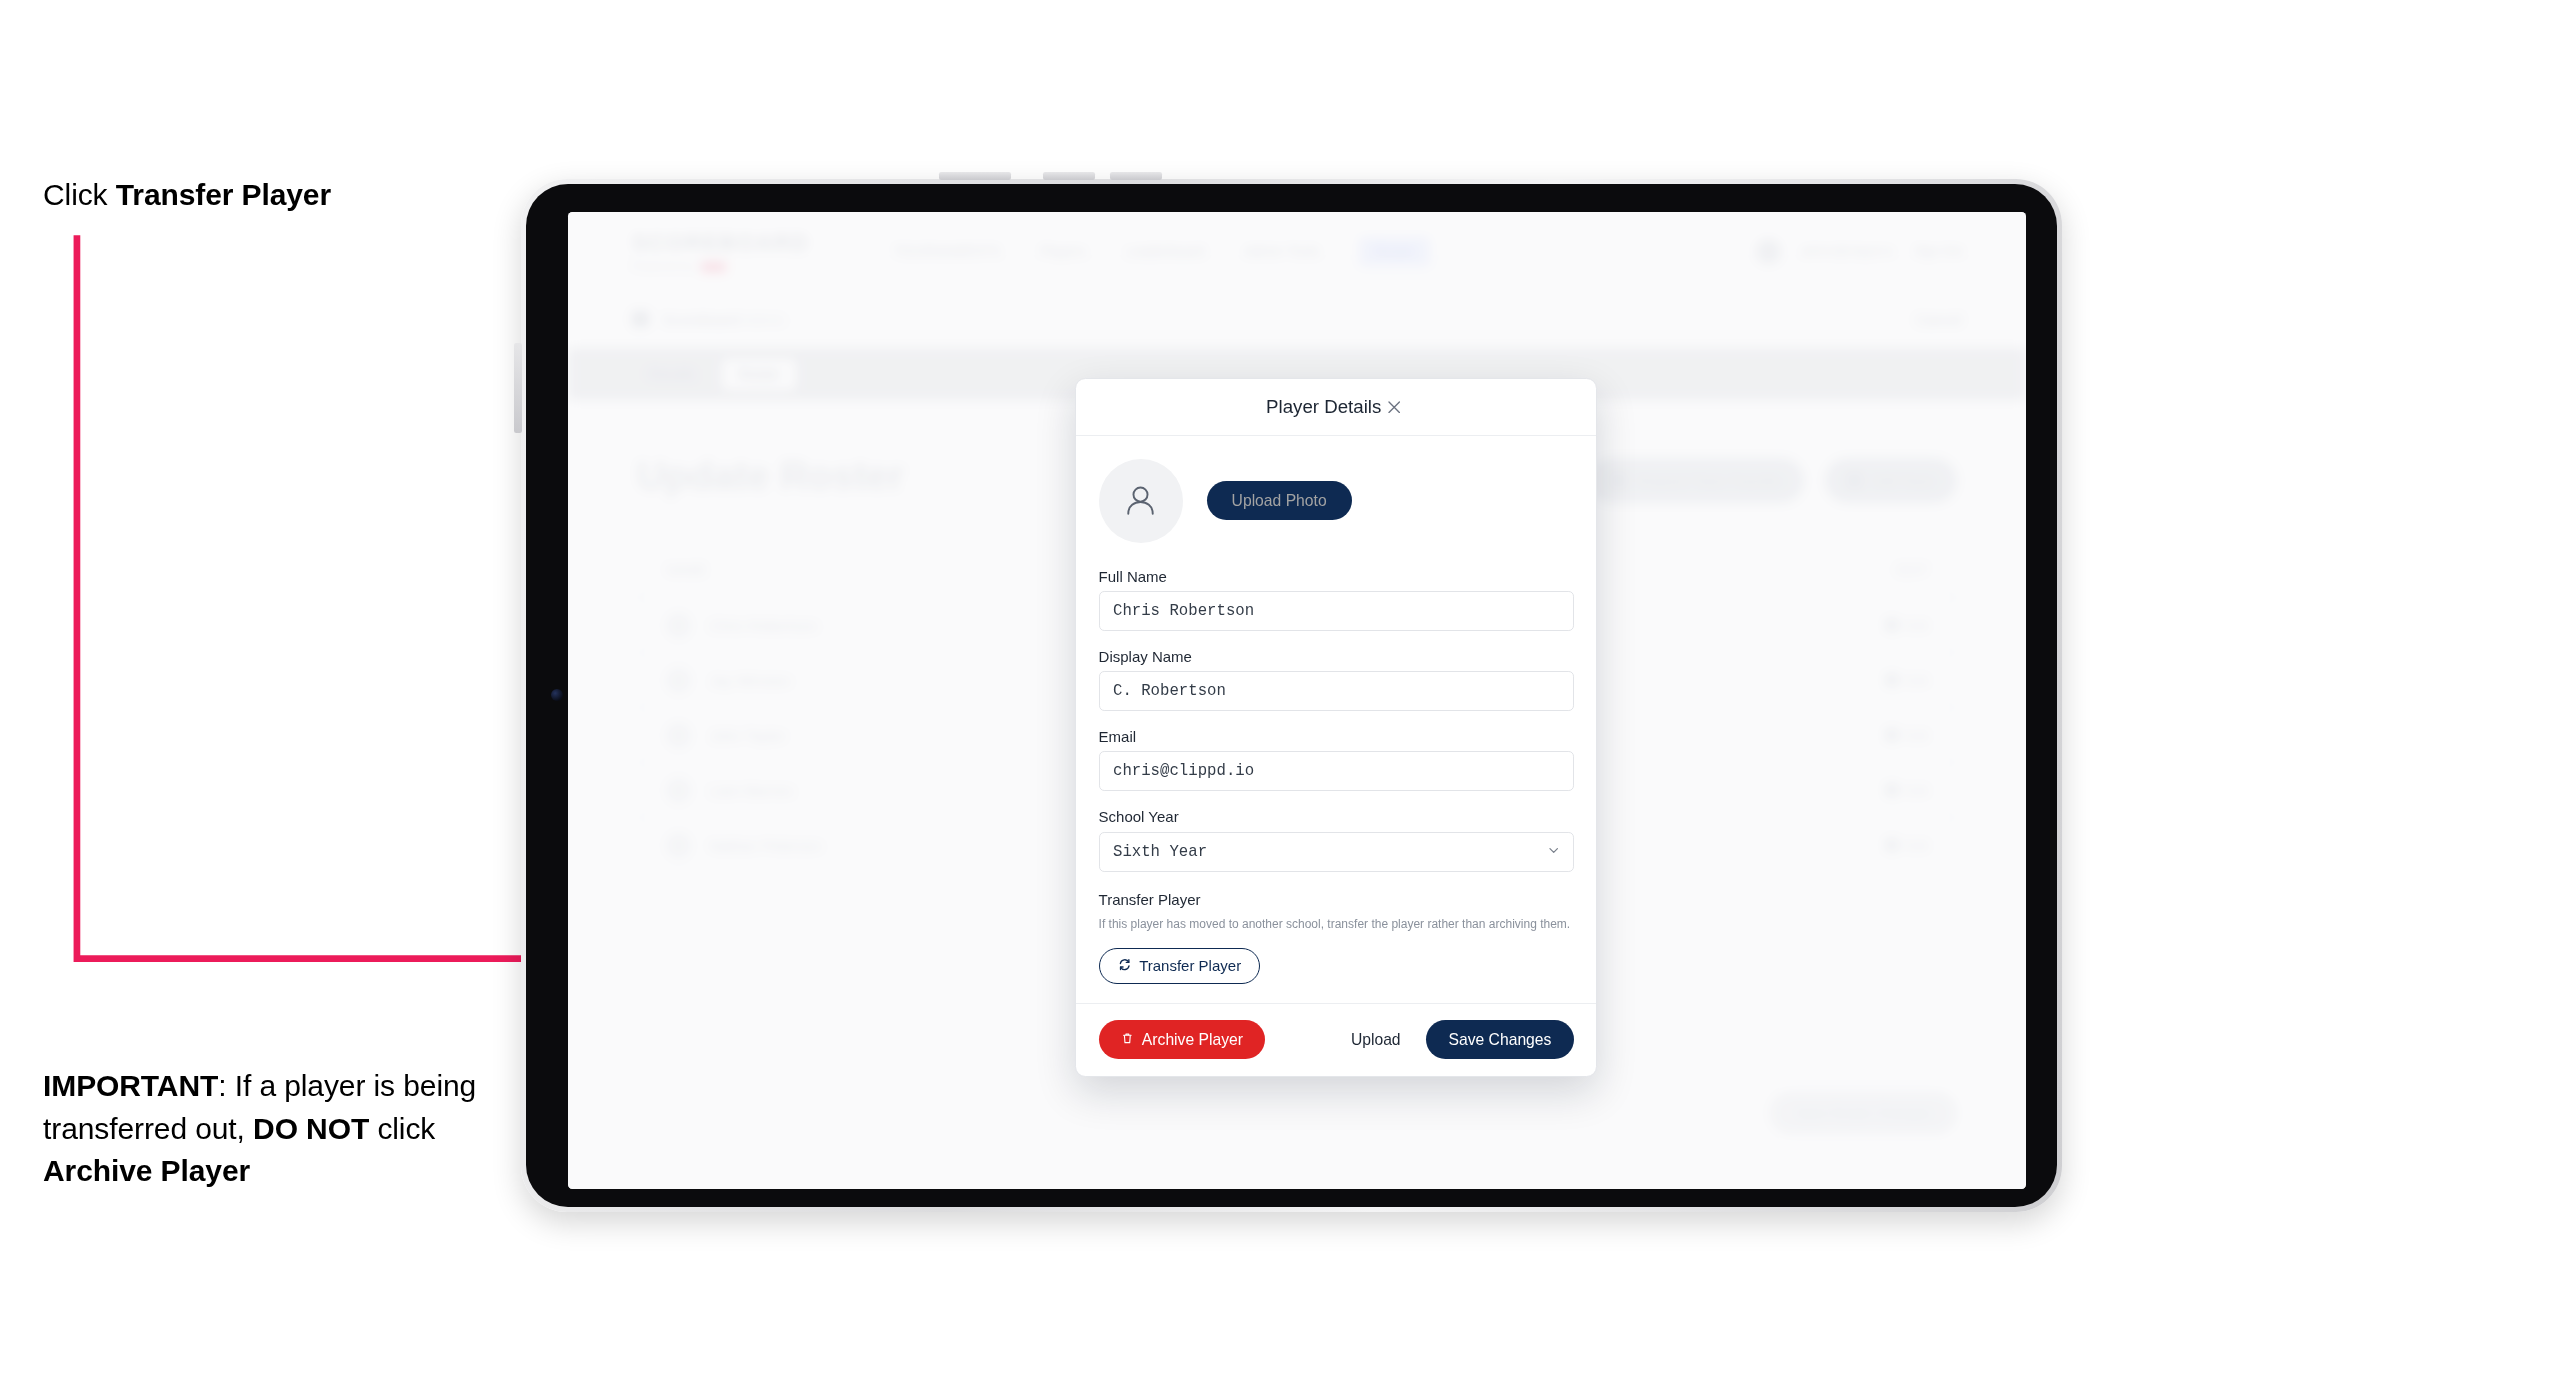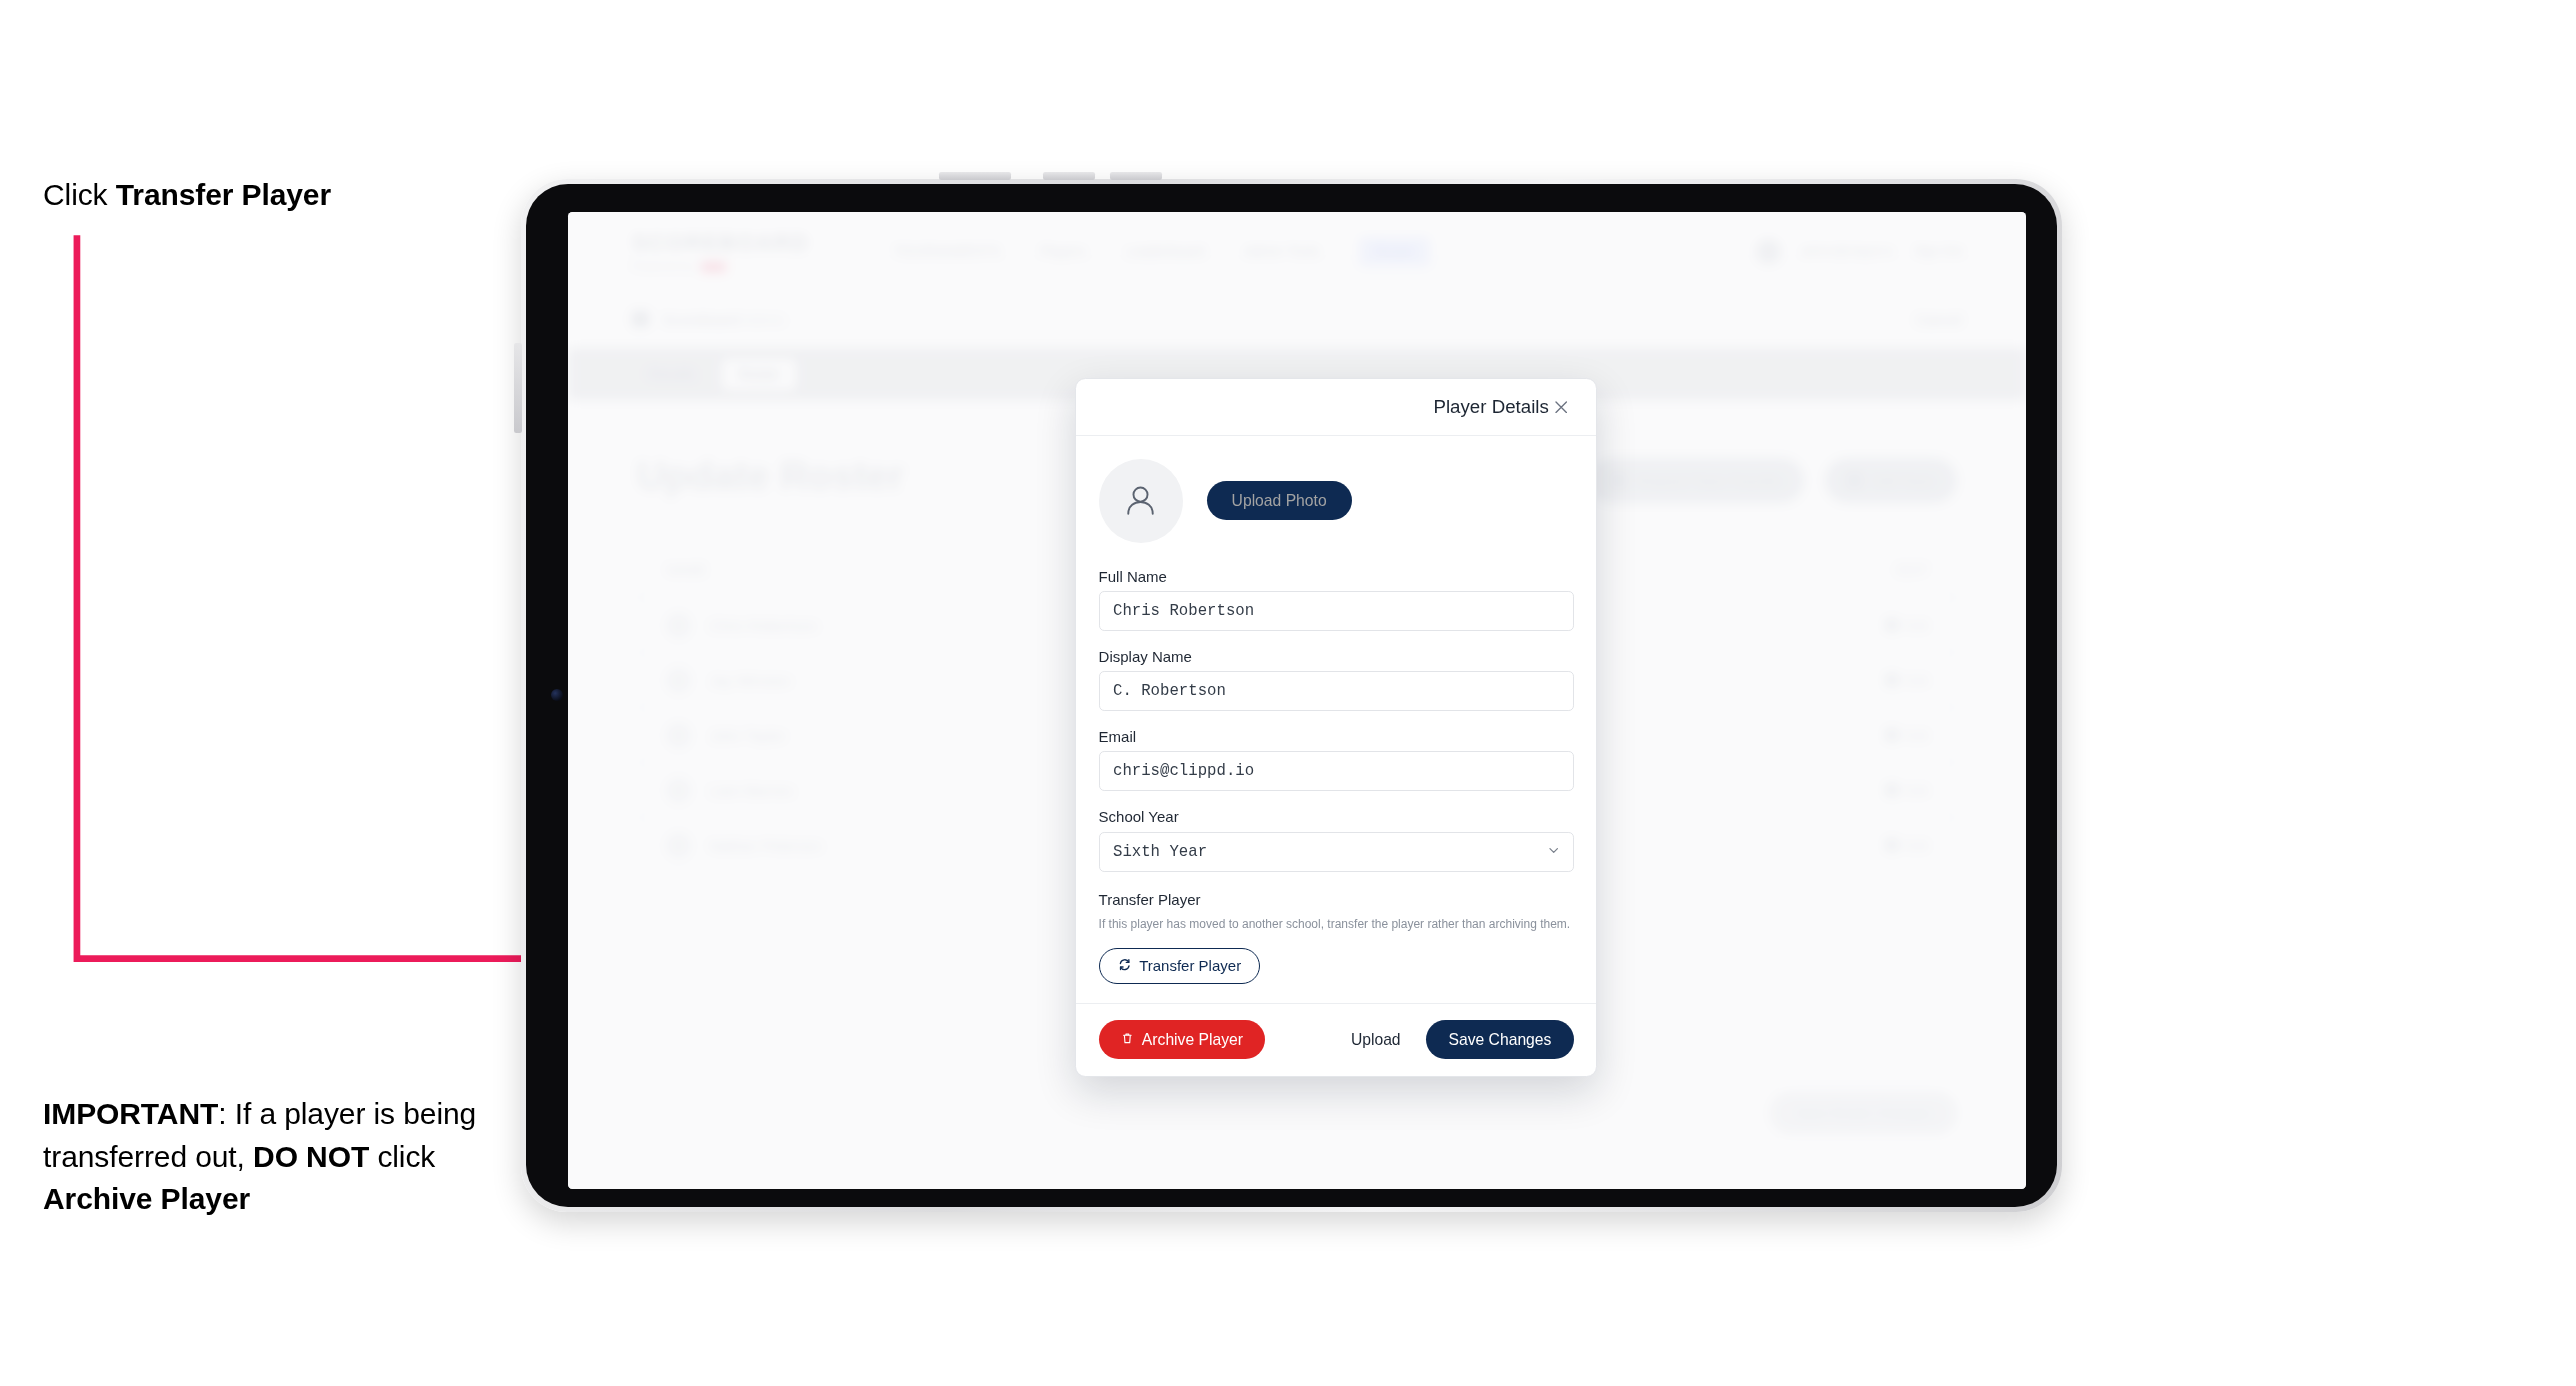--- a/index.html
+++ b/index.html
@@ -22,21 +22,21 @@
 
   
   .annot {
     position: absolute;
     color: #000000;
     font-size: 30px;
     line-height: 1.42;
     letter-spacing: -0.1px;
   }
   .annot.top { left: 43px; top: 174px; white-space: nowrap; }
-  .annot.bottom { left: 43px; top: 1065px; width: 448px; margin-top: 28px; }
+  .annot.bottom { left: 43px; top: 1065px; width: 448px; }
   .annot b { font-weight: 700; }
 
   
   .pointer-svg {
     position: absolute;
     left: 0; top: 0;
     width: 2576px; height: 1386px;
     pointer-events: none;
   }
 
@@ -204,21 +204,21 @@
     width: 522px;
     background: #ffffff;
     border: 0.7px solid #e4e6ea;
     border-radius: 10.4px;
     box-shadow: 0 15px 40px rgba(15,23,42,.16);
     overflow: hidden;
     box-sizing: border-box;
   }
   .modal-header {
     height: 57px;
-    display: flex; align-items: center; justify-content: flex-end;
+    display: flex; align-items: center; justify-content: center;
     padding: 0 22.4px;
     border-bottom: 0.7px solid #eceef1;
     box-sizing: border-box;
   }
   .modal-title { font-size: 18.7px; color: #1d2633; font-weight: 400; }
   .close-btn {
     width: 25px; height: 25px; display: flex; align-items: center; justify-content: center;
     cursor: pointer; color: #6b7280;
   }
   .modal-body { padding: 22.4px 22.4px 19.4px 22.4px; }

